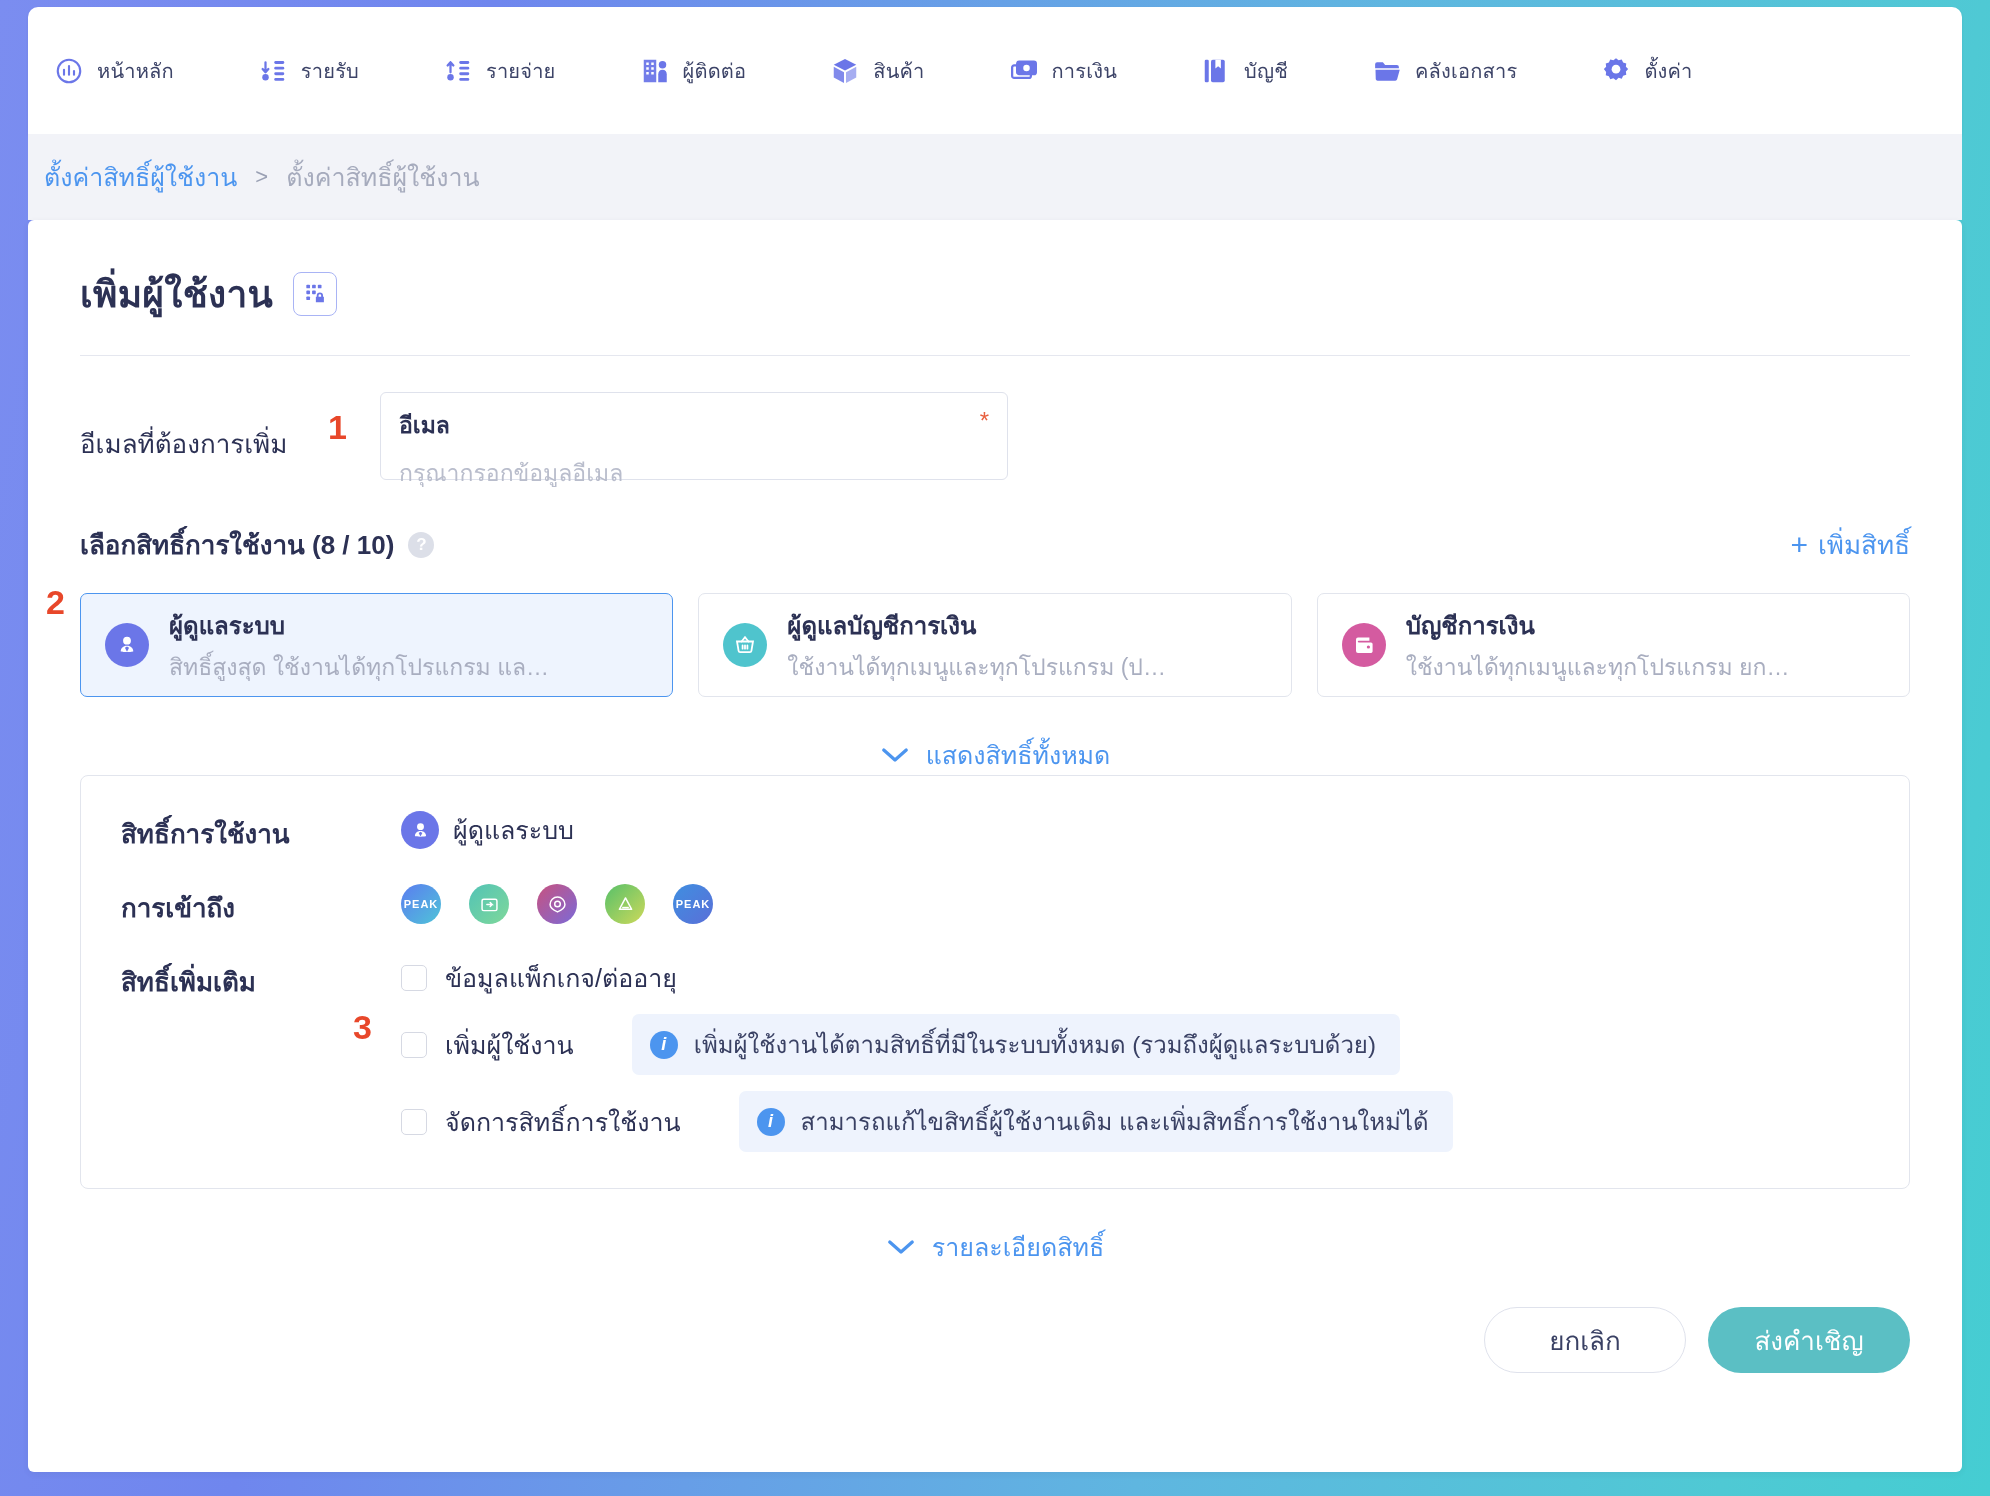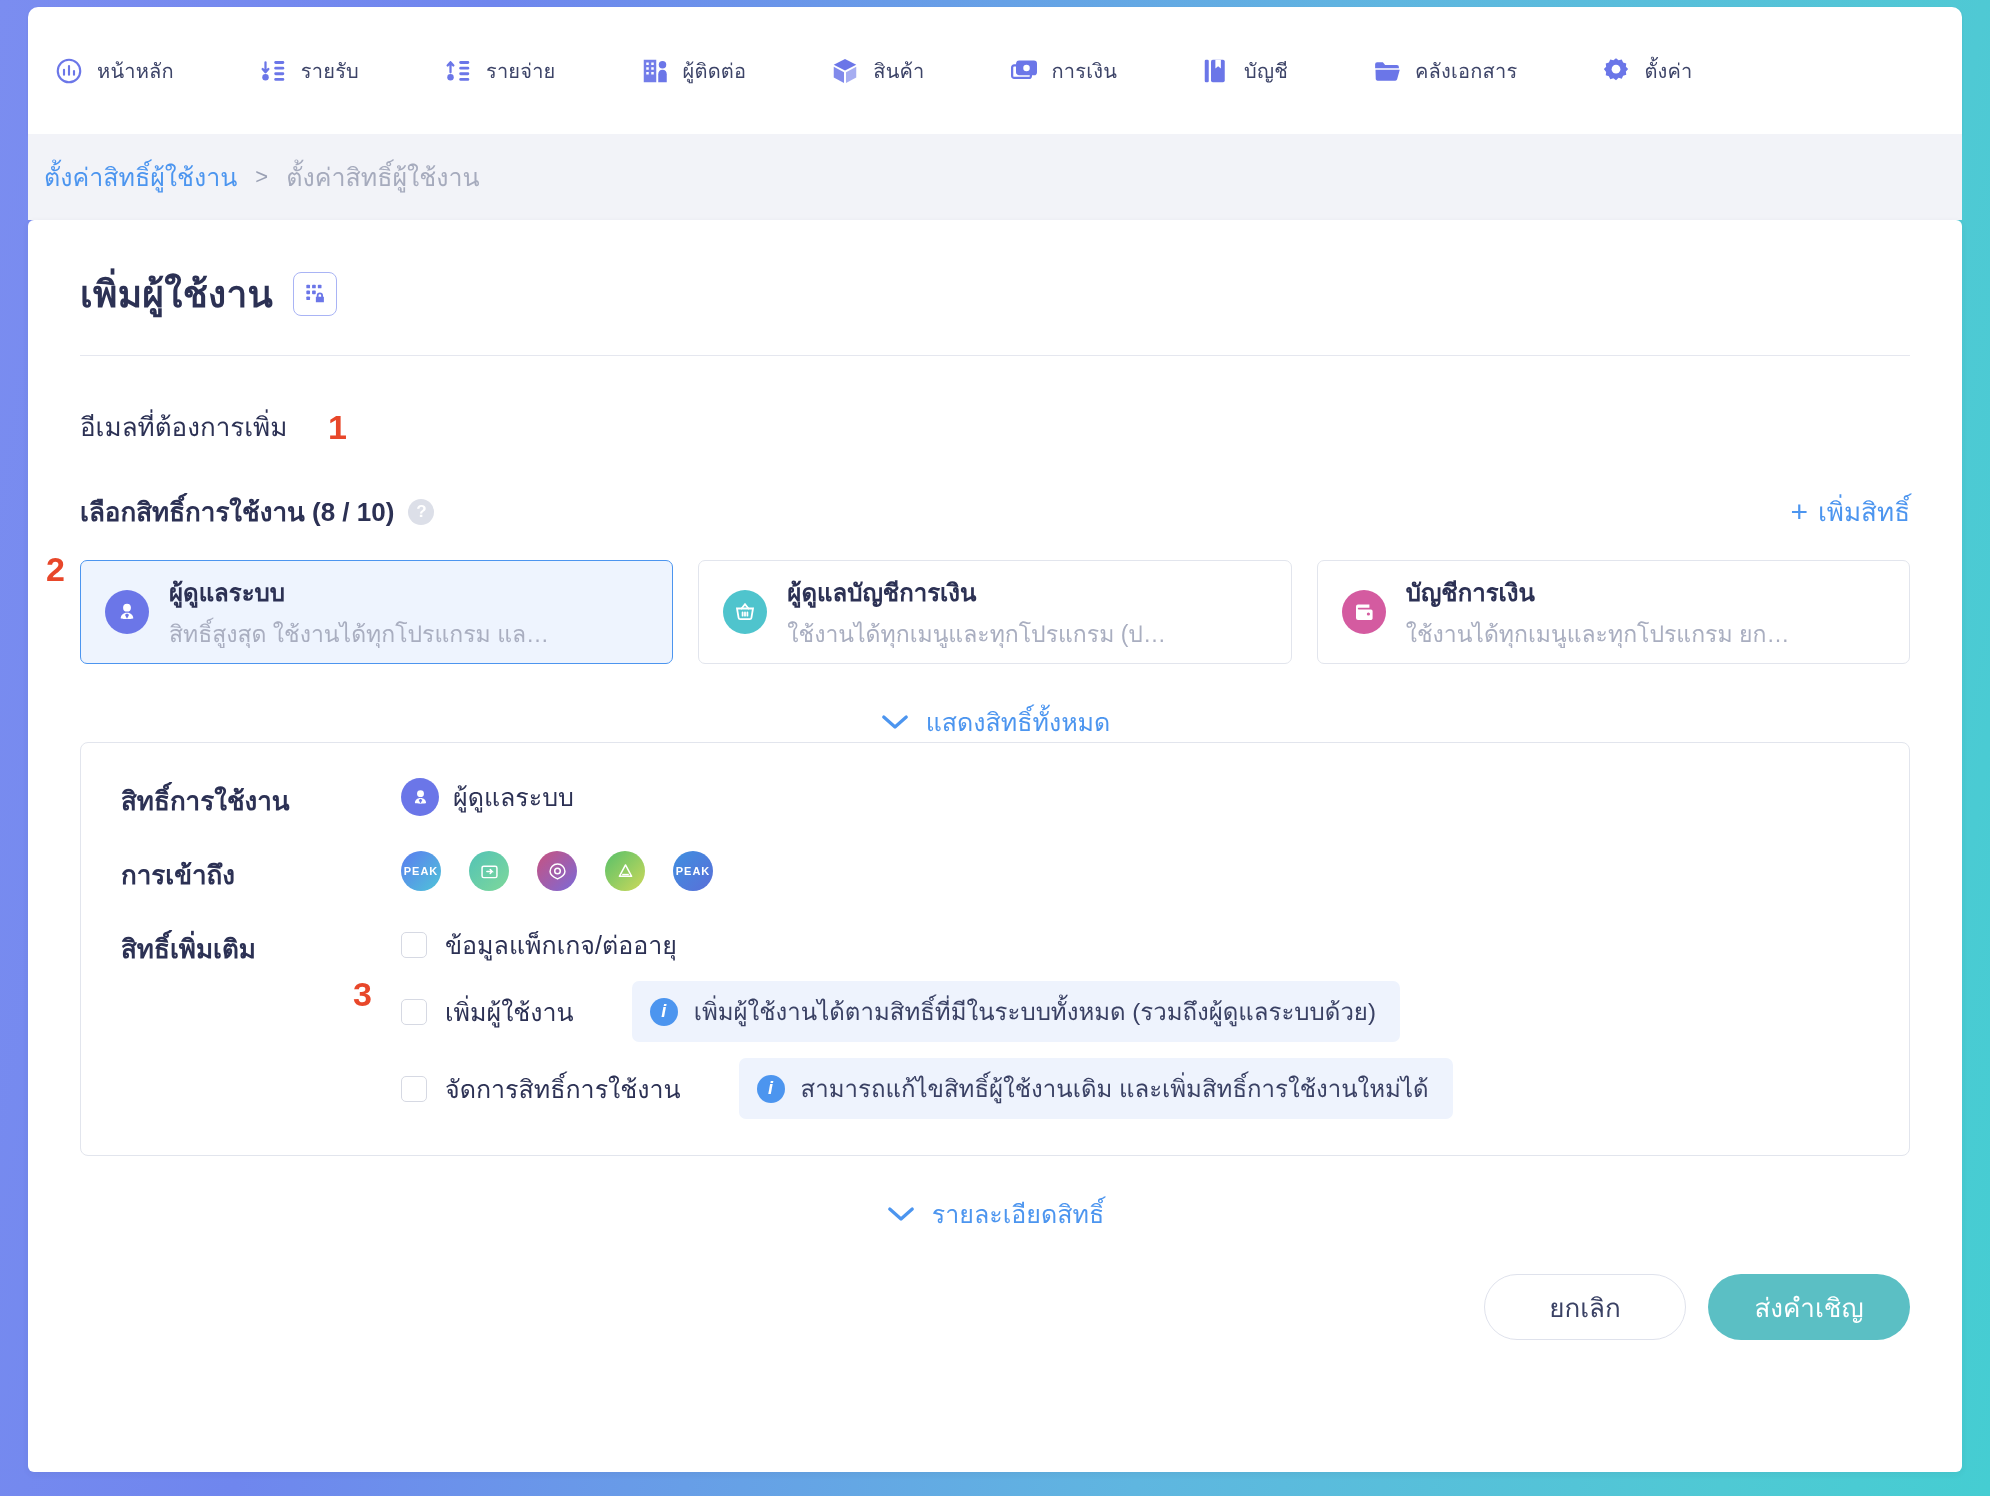--- a/index.html
+++ b/index.html
@@ -405,20 +405,25 @@
           <path d="M13.6 13.4a2.9 2.9 0 015.8 0v1.1h.8v5.1h-7.4v-5.1h.8zm1.7 1.1h2.4v-1.1a1.2 1.2 0 00-2.4 0z"></path>
         </svg>
       </div>
     </div>
 
     <div class="hr"></div>
 
     <div class="email-row">
       <div class="field-label">อีเมลที่ต้องการเพิ่ม</div>
       <div class="marker marker-1">1</div>
+      <div class="email-box">
+        <div class="email-legend">อีเมล</div>
+        <div class="email-ph">กรุณากรอกข้อมูลอีเมล</div>
+        <div class="req-star">*</div>
+      </div>
     </div>
 
     <div class="perm-head">
       <div class="perm-title">
         <span>เลือกสิทธิ์การใช้งาน (8 / 10)</span>
         <span class="q-ico">?</span>
       </div>
       <div class="add-perm">
         <span class="plus">+</span>
         <span>เพิ่มสิทธิ์</span>

